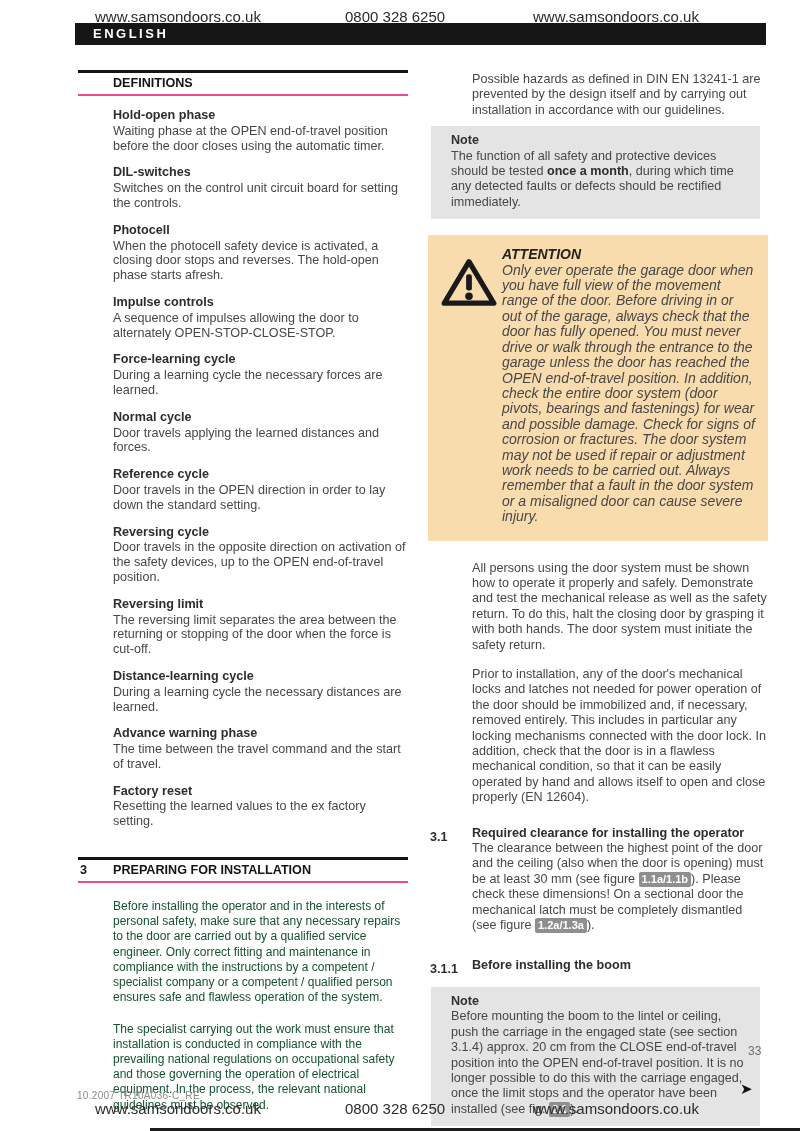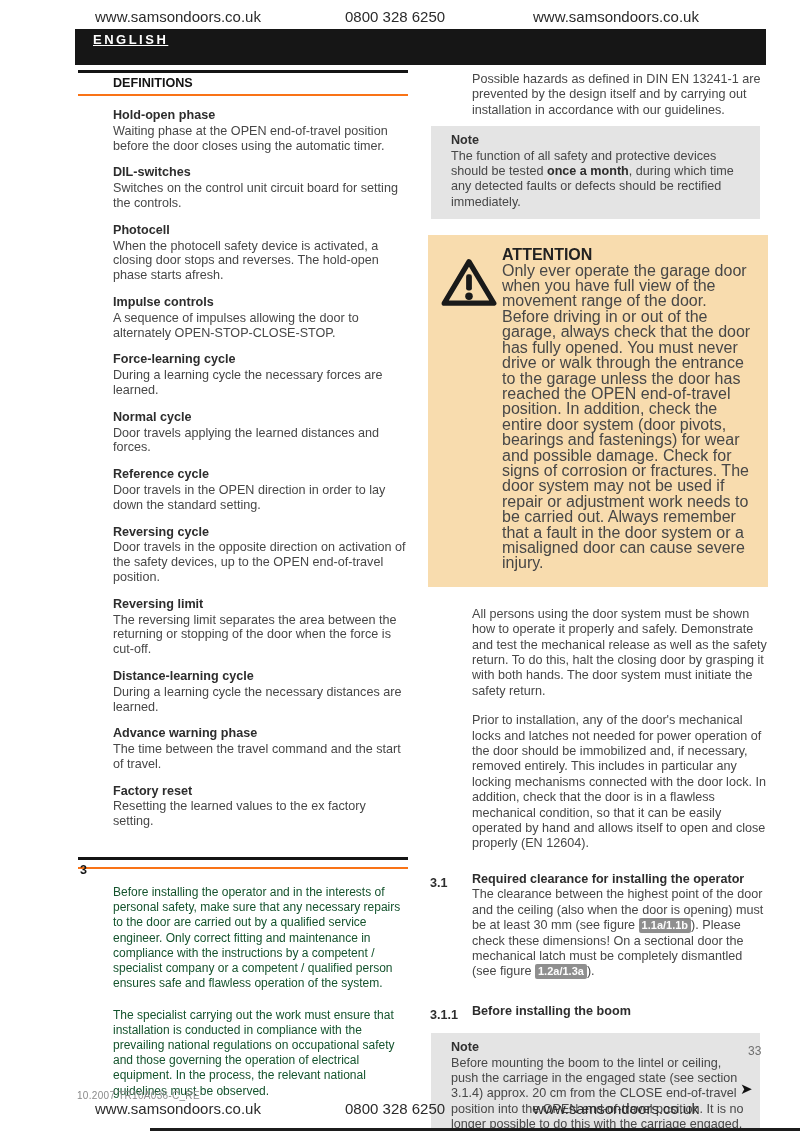--- a/index.html
+++ b/index.html
@@ -2,30 +2,30 @@
 <html><head>
 <meta charset="utf-8">
 <style>
   html,body{margin:0;padding:0;background:#ffffff;}
   .page{position:relative;width:800px;height:1131px;background:#ffffff;overflow:hidden;
         font-family:"Liberation Sans", sans-serif;color:#454545;}
 
   
   .hdr-url{position:absolute;top:8px;font-size:15px;color:#2b2b2b;}
   .hdr-url.u1{left:95px;} .hdr-url.ph{left:345px;} .hdr-url.u2{left:533px;}
-  .langbar{position:absolute;left:75px;top:29px;width:673px;height:36px;background:#161616;
+  .langbar{position:absolute;left:75px;top:23px;width:673px;height:22px;background:#161616;
            color:#ffffff;font-weight:bold;font-size:13px;letter-spacing:2.5px;
-           line-height:22px;padding-left:18px;text-decoration:underline;}
+           line-height:22px;padding-left:18px;}
 
   
   .col-left{position:absolute;left:78px;top:70px;width:330px;}
   .col-right{position:absolute;left:425px;top:72px;width:345px;}
 
   
-  .sec-hd{border-top:3px solid #141414;border-bottom:2px solid #f97316;
+  .sec-hd{border-top:3px solid #141414;border-bottom:2px solid #ec4899;
           font-weight:bold;font-size:12.6px;color:#141414;padding:3px 0 4px 0;position:relative;}
   .sec-hd .num{position:absolute;left:2px;top:3px;}
   .sec-hd .ttl{margin-left:35px;display:block;}
 
   
   .def{margin:12px 0 0 35px;font-size:12.6px;line-height:14.8px;color:#474747;}
   .def .term{font-weight:bold;color:#2d2d2d;margin-bottom:1px;}
 
   .lpara{margin:16px 0 0 35px;font-size:12px;line-height:15.2px;color:#14532d;}
   .sec3-hd{margin-top:28px;}
@@ -35,21 +35,21 @@
   .gap8{margin-top:8px;} .gap14{margin-top:14px;} .gap16{margin-top:16px;}
   .gap20{margin-top:20px;} .gap24{margin-top:24px;}
 
   .notebox{background:#e4e4e4;margin-left:6px;width:329px;box-sizing:border-box;
            padding:7px 10px 9px 20px;font-size:12.6px;line-height:15.4px;color:#474747;}
   .note-label{font-weight:bold;color:#303030;}
 
   .attnbox{background:#f8dcae;margin-left:3px;width:340px;box-sizing:border-box;
            padding:12px 10px 16px 8px;display:flex;}
   .attn-icon{width:66px;flex:0 0 66px;padding-top:10px;text-align:center;}
-  .attn-text{flex:1;font-size:16px;line-height:15.4px;color:#474747;padding-right:2px;}
+  .attn-text{flex:1;font-size:14px;line-height:15.4px;color:#474747;padding-right:2px;font-style:italic;}
   .attn-label{font-weight:bold;color:#222222;}
 
   .rc-block{position:relative;}
   .rc-num{position:absolute;left:5px;top:4px;font-weight:bold;font-size:12.6px;color:#2d2d2d;}
   .rc-heading{font-weight:bold;font-size:12.6px;color:#2d2d2d;margin-left:47px;line-height:15.4px;}
   .rc-body{margin-left:47px;font-size:12.6px;line-height:15.4px;color:#474747;}
 
   .badge{display:inline-block;background:#8f8f8f;color:#ffffff;font-weight:bold;
          font-size:11px;line-height:13px;padding:1px 3px;border-radius:2px;}
   .bold-run{font-weight:bold;color:#2d2d2d;}
@@ -136,20 +136,21 @@
         </div>
 
         <div class="def">
           <div class="term">Factory reset</div>
           <div>Resetting the learned values to the ex factory setting.</div>
         </div>
       </div>
 
     <div class="sec-hd sec3-hd">
       <span class="num">3</span>
+      <span class="ttl">PREPARING FOR INSTALLATION</span>
     </div>
 
     <div>
 
         <div class="lpara">Before installing the operator and in the interests of personal safety, make sure that any necessary repairs to the door are carried out by a qualified service engineer. Only correct fitting and maintenance in compliance with the instructions by a competent / specialist company or a competent / qualified person ensures safe and flawless operation of the system.</div>
 
         <div class="lpara">The specialist carrying out the work must ensure that installation is conducted in compliance with the prevailing national regulations on occupational safety and those governing the operation of electrical equipment. In the process, the relevant national guidelines must be observed.</div>
       </div>
   </div>
 

